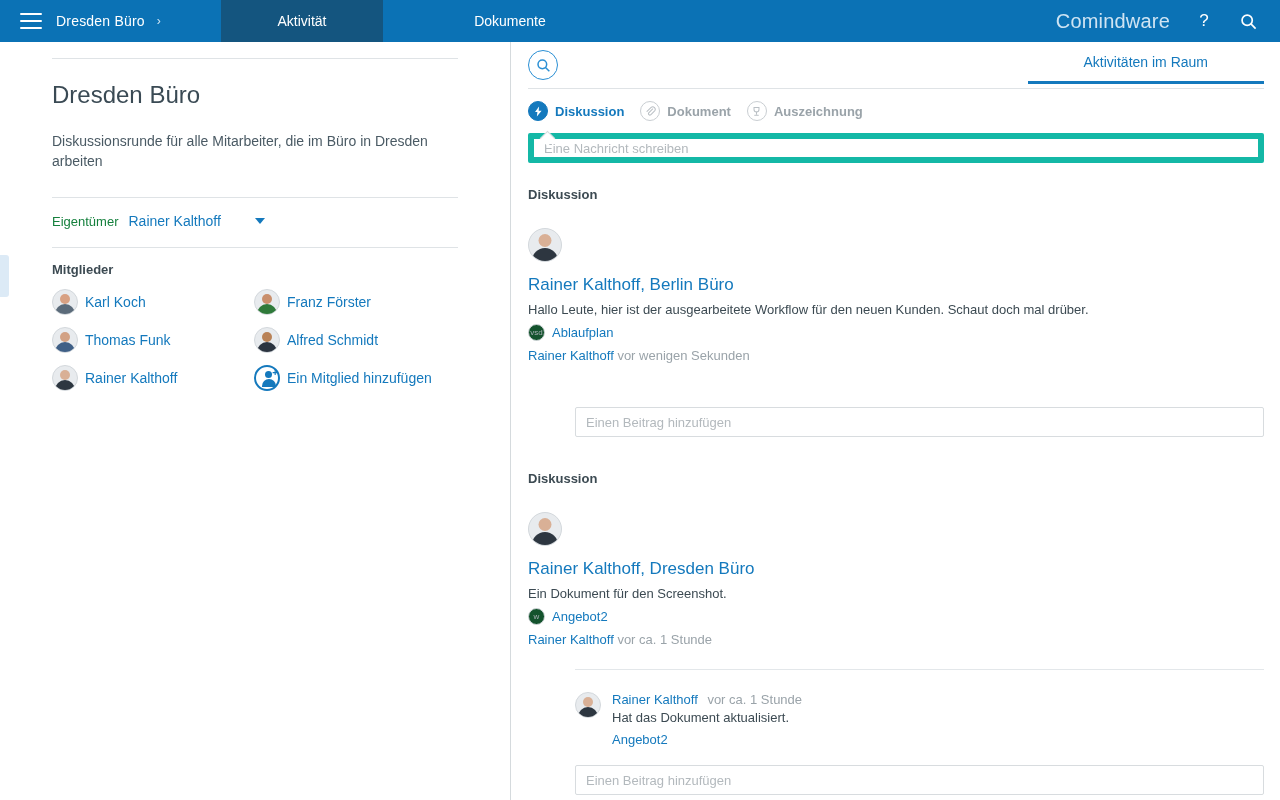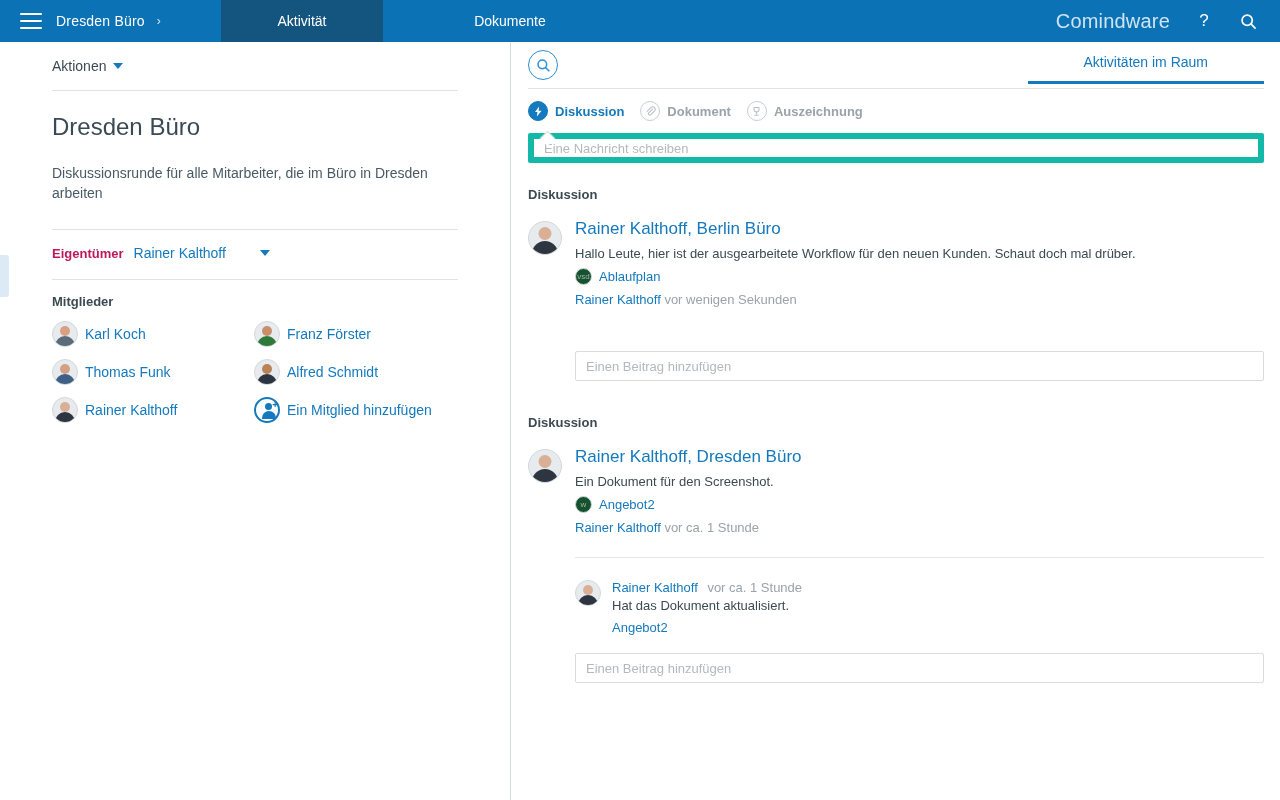--- a/index.html
+++ b/index.html
@@ -86,21 +86,21 @@
     font-size: 24px; color: #3a4a54; font-weight: normal;
     margin: 22px 0 0 0;
   }
   .room-desc {
     font-size: 14px; color: #4a5a64; line-height: 20px;
     margin-top: 22px; max-width: 400px;
   }
   .hr-desc { margin-top: 26px; }
 
   .field-row { display: flex; align-items: center; gap: 10px; margin-top: 15px; }
-  .field-label { font-size: 13px; color: #be185d; font-weight: bold; }
+  .field-label { font-size: 13px; color: #15803d; font-weight: normal; }
   .field-value { font-size: 14px; color: #1479bd; cursor: pointer; }
   .field-caret-sp { margin-left: 24px; }
   .hr-status { margin-top: 18px; }
 
   .members-title { font-size: 13px; color: #3c4a52; font-weight: bold; margin-top: 14px; }
   .members-grid {
     margin-top: 12px;
     display: grid;
     grid-template-columns: 202px 202px;
     row-gap: 12px;
@@ -193,21 +193,21 @@
     position: absolute; top: -6px; left: 8px;
     width: 11px; height: 11px;
     transform: rotate(45deg);
     background: #fff;
     border-left: 1px solid #d8dcdf; border-top: 1px solid #d8dcdf;
   }
   .ph { font-size: 13px; color: #b3b9bd; }
 
   .section-label { font-size: 13px; font-weight: bold; color: #3c4a52; margin-top: 24px; }
 
-  .post { display: flex; margin-top: 17px; gap: 13px; }
+  .post { display: flex; margin-top: 24px; gap: 13px; flex-direction: column; }
   .post-avatar {
     width: 34px; height: 34px; border-radius: 50%;
     border: 1px solid #d3d8dc; background: #e8ebee;
     overflow: hidden; position: relative; flex: none; margin-top: 2px;
   }
   .post-avatar .head { position: absolute; left: 50%; top: 5px; transform: translateX(-50%); width: 13px; height: 13px; border-radius: 50%; }
   .post-avatar .body { position: absolute; left: 50%; bottom: -2px; transform: translateX(-50%); width: 26px; height: 15px; border-radius: 13px 13px 0 0; }
   .post-main { flex: 1; min-width: 0; }
   .post-title { font-size: 17px; color: #1479bd; cursor: pointer; }
   .post-title .sep { color: #1479bd; }
@@ -276,24 +276,20 @@
           <line x1="11.6" y1="11.6" x2="16.5" y2="16.5"></line>
       </svg>
     </div>
   </div>
 </div>
 
 <div class="edge-tab"></div>
 
 <div class="left-panel">
 
-  <div class="actions-row">
-    <span class="actions-label">Aktionen</span>
-    <span class="caret-down"></span>
-  </div>
   <div class="hr hr-actions"></div>
 
   <h1 class="room-title">Dresden Büro</h1>
   <div class="room-desc">Diskussionsrunde für alle Mitarbeiter, die im Büro in Dresden arbeiten</div>
   <div class="hr hr-desc"></div>
 
   <div class="field-row">
     <span class="field-label">Eigentümer</span>
     <span class="field-value">Rainer Kalthoff</span>
     <span class="caret-down field-caret-sp"></span>

